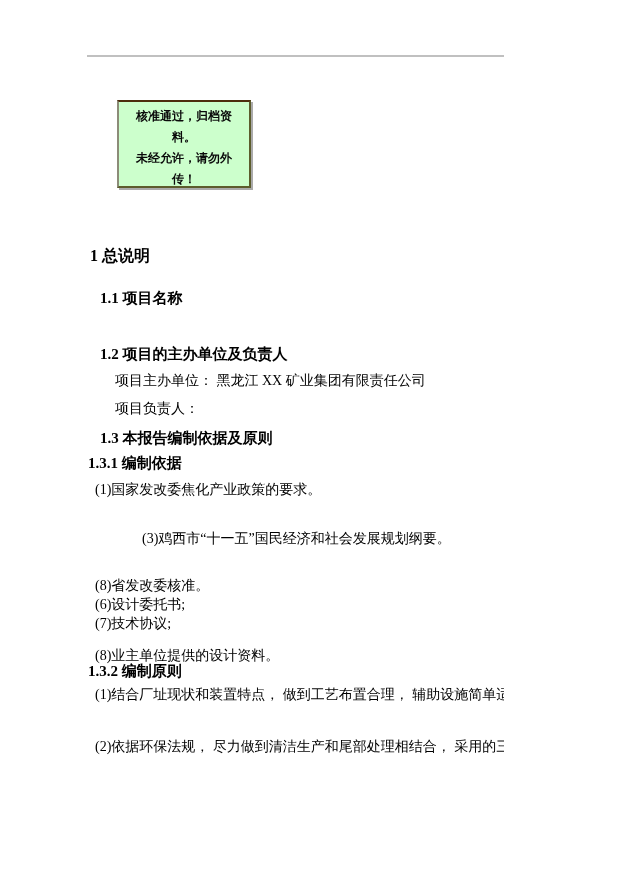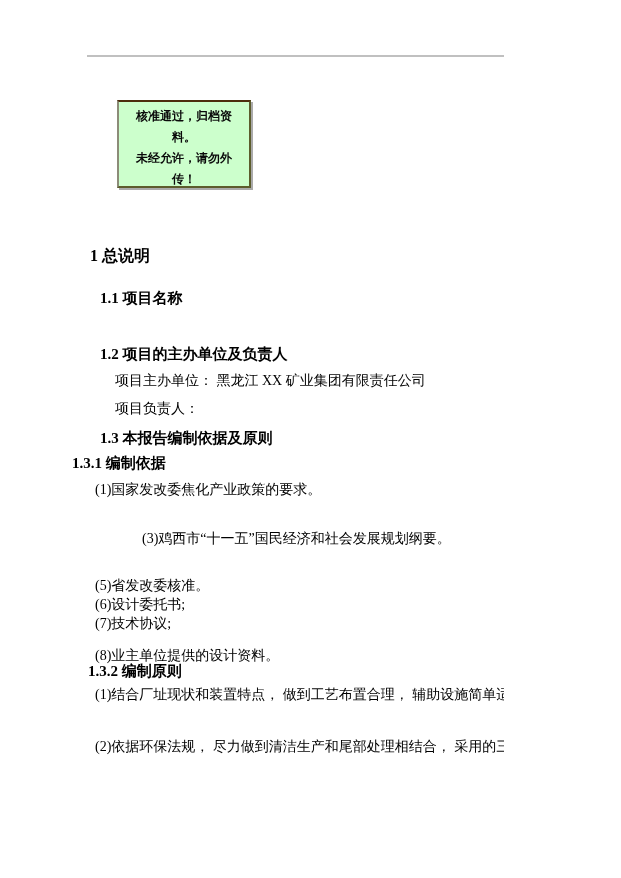--- a/index.html
+++ b/index.html
@@ -70,25 +70,25 @@
 
 
   <div class="abs h2" style="left:90px; top:345px;">1.2 项目的主办单位及负责人</div>
 
   <div class="abs body-text" style="left:115px; top:372px;">项目主办单位： 黑龙江 XX 矿业集团有限责任公司</div>
 
   <div class="abs body-text" style="left:115px; top:400px;">项目负责人：</div>
 
   <div class="abs h2" style="left:90px; top:429px;">1.3 本报告编制依据及原则</div>
 
-  <div class="abs h3" style="left:72px; top:454px;">1.3.1 编制依据</div>
+  <div class="abs h3" style="left:88px; top:454px;">1.3.1 编制依据</div>
 
   <div class="abs body-text" style="left:95px; top:481px;">(1)国家发改委焦化产业政策的要求。</div>
   <div class="abs body-text" style="left:95px; top:530px;margin-left:47px;">(3)鸡西市“十一五”国民经济和社会发展规划纲要。</div>
-  <div class="abs body-text" style="left:95px; top:577px;">(5)省发改委核准。</div>
+  <div class="abs body-text" style="left:95px; top:577px;">(8)省发改委核准。</div>
   <div class="abs body-text" style="left:95px; top:596px;">(6)设计委托书;</div>
   <div class="abs body-text" style="left:95px; top:615px;">(7)技术协议;</div>
   <div class="abs body-text" style="left:95px; top:639px;margin-top:8px;">(8)业主单位提供的设计资料。</div>
 
   <div class="abs h3" style="left:88px; top:662px;">1.3.2 编制原则</div>
 
   <div class="abs body-text" style="left:95px; top:686px;">(1)结合厂址现状和装置特点， 做到工艺布置合理， 辅助设施简单适</div>
   <div class="abs body-text" style="left:95px; top:738px;">(2)依据环保法规， 尽力做到清洁生产和尾部处理相结合， 采用的三</div>
 
 </div>

